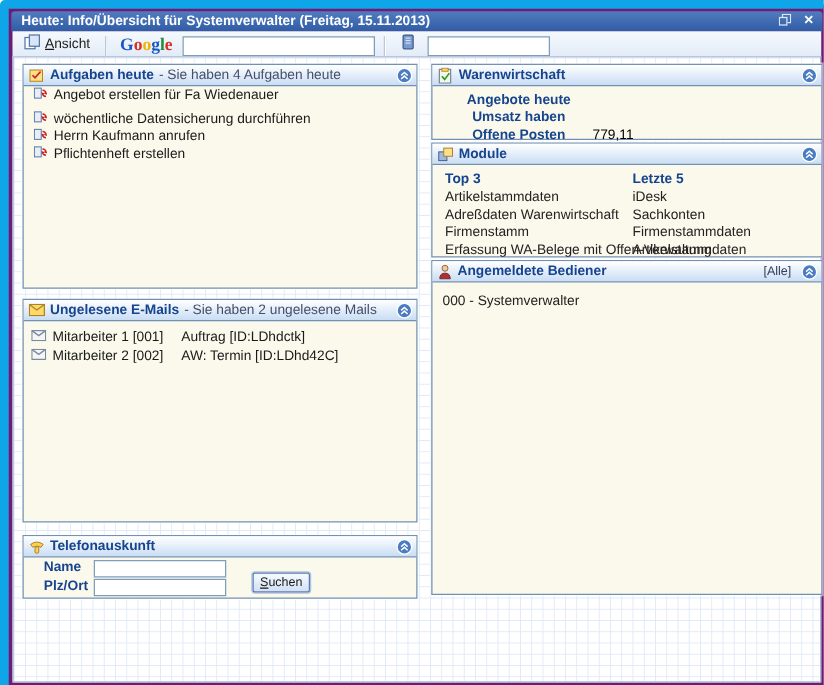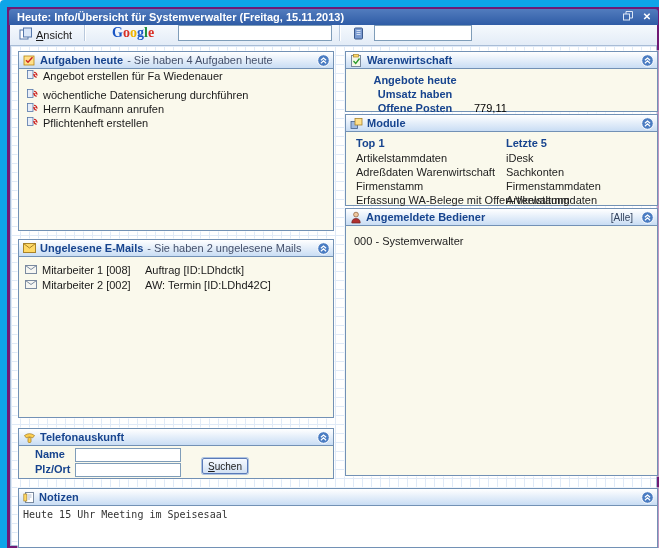--- a/index.html
+++ b/index.html
@@ -25,25 +25,25 @@
   }
   .title-text{color:#ffffff;font-weight:bold;font-size:11px;white-space:nowrap;}
   .tb-controls{margin-left:auto;display:flex;align-items:center;gap:5px;}
   .tb-btn{width:14px;height:12px;display:flex;align-items:center;justify-content:center;cursor:default;}
   .close-glyph{color:#fff;font-weight:bold;font-size:10px;line-height:10px;}
   
   .toolbar{
     position:absolute;left:3px;top:18px;right:3px;height:20px;
     background:linear-gradient(#f5f9fd,#e3ecf7);
     border-bottom:1px solid #c3d4e8;
-    display:flex;align-items:flex-start;padding:0 4px;gap:5px;
+    display:flex;align-items:flex-end;padding:0 4px;gap:5px;
   }
   .tbtn{display:flex;align-items:center;gap:3px;padding:1px 4px;border:1px solid transparent;border-radius:2px;}
   .tsep{width:1px;height:16px;background:#b9c9dd;border-right:1px solid #fff;margin:0 2px;}
-  .google{font-family:"Liberation Serif", serif;font-weight:bold;font-size:14px;letter-spacing:0px;margin:0 19px;}
+  .google{font-family:"Liberation Serif", serif;font-weight:bold;font-size:14px;letter-spacing:0px;margin:0 3px;}
   .g1{color:#1a56c4}.g2{color:#d93025}.g3{color:#f0b400}.g4{color:#1a56c4}.g5{color:#1e8e3e}.g6{color:#d93025}
   .tinput{height:14px;border:1px solid #7f9db9;background:#fff;font-family:"Liberation Sans",sans-serif;font-size:11px;padding:0 2px;}
   .tinput.wide{width:148px;}
   .tinput.narrow{width:92px;}
   .u{text-decoration:underline;}
   
   .main{
     position:absolute;left:3px;top:38px;right:3px;bottom:3px;
     background-color:#ffffff;
     background-image:
@@ -242,21 +242,21 @@
               <path d="M3.9 9.2 L6.5 6.9 L9.1 9.2" stroke="#fff" fill="none" stroke-width="1.2"></path>
             </svg>
         </span>
       </div>
       <div class="pbody">
         <div class="mail-row first-pad">
           <span><svg width="12" height="9" viewBox="0 0 12 9">
                 <rect x="0.5" y="0.5" width="11" height="8" fill="#f6f6f2" stroke="#7a8aa0"></rect>
                 <path d="M0.5 0.5 L6 4.5 L11.5 0.5" fill="none" stroke="#7a8aa0"></path>
               </svg></span>
-          <span class="mail-sender">Mitarbeiter 1 [008]</span>
+          <span class="mail-sender">Mitarbeiter 1 [001]</span>
           <span class="mail-subject">Auftrag [ID:LDhdctk]</span>
         </div>
         <div class="mail-row">
           <span><svg width="12" height="9" viewBox="0 0 12 9">
                 <rect x="0.5" y="0.5" width="11" height="8" fill="#f6f6f2" stroke="#7a8aa0"></rect>
                 <path d="M0.5 0.5 L6 4.5 L11.5 0.5" fill="none" stroke="#7a8aa0"></path>
               </svg></span>
           <span class="mail-sender">Mitarbeiter 2 [002]</span>
           <span class="mail-subject">AW: Termin [ID:LDhd42C]</span>
         </div>
@@ -341,21 +341,21 @@
         <span class="collapse">
           <svg width="13" height="13" viewBox="0 0 13 13">
               <circle cx="6.5" cy="6.5" r="5.8" fill="#4a7cc2" stroke="#ffffff" stroke-width="1"></circle>
               <path d="M3.9 6.3 L6.5 4 L9.1 6.3" stroke="#fff" fill="none" stroke-width="1.2"></path>
               <path d="M3.9 9.2 L6.5 6.9 L9.1 9.2" stroke="#fff" fill="none" stroke-width="1.2"></path>
             </svg>
         </span>
       </div>
       <div class="mod-cols">
         <div class="mod-col">
-          <div class="mod-head">Top 1</div>
+          <div class="mod-head">Top 3</div>
           <div class="mod-item">Artikelstammdaten</div>
           <div class="mod-item">Adreßdaten Warenwirtschaft</div>
           <div class="mod-item">Firmenstamm</div>
           <div class="mod-item">Erfassung WA-Belege mit Offen-Verwaltung</div>
           <div class="mod-item">Zahlungsausgang</div>
         </div>
         <div class="mod-col col2">
           <div class="mod-head">Letzte 5</div>
           <div class="mod-item">iDesk</div>
           <div class="mod-item">Sachkonten</div>
@@ -382,35 +382,15 @@
               <path d="M3.9 6.3 L6.5 4 L9.1 6.3" stroke="#fff" fill="none" stroke-width="1.2"></path>
               <path d="M3.9 9.2 L6.5 6.9 L9.1 9.2" stroke="#fff" fill="none" stroke-width="1.2"></path>
             </svg>
         </span>
       </div>
       <div class="pbody">
         <div class="bed-item">000 - Systemverwalter</div>
       </div>
     </div>
 
-    <div class="panel" id="p-notizen">
-      <div class="phead">
-        <span class="picon">
-          <svg width="12" height="13" viewBox="0 0 12 13">
-              <rect x="2.5" y="1.5" width="8" height="10" fill="#ffffff" stroke="#7a8aa0"></rect>
-              <path d="M4.5 4 h4 M4.5 6 h4 M4.5 8 h2.5" stroke="#9aa8c0" stroke-width="0.8"></path>
-              <rect x="0.8" y="3" width="3" height="7" fill="#ffd966" stroke="#a8832a" stroke-width="0.7"></rect>
-            </svg>
-        </span>
-        <span class="ptitle">Notizen</span>
-        <span class="collapse">
-          <svg width="13" height="13" viewBox="0 0 13 13">
-              <circle cx="6.5" cy="6.5" r="5.8" fill="#4a7cc2" stroke="#ffffff" stroke-width="1"></circle>
-              <path d="M3.9 6.3 L6.5 4 L9.1 6.3" stroke="#fff" fill="none" stroke-width="1.2"></path>
-              <path d="M3.9 9.2 L6.5 6.9 L9.1 9.2" stroke="#fff" fill="none" stroke-width="1.2"></path>
-            </svg>
-        </span>
-      </div>
-      <div class="notes-area">Heute 15 Uhr Meeting im Speisesaal</div>
-    </div>
 
   </div>
 </div>
 
 </body></html>

